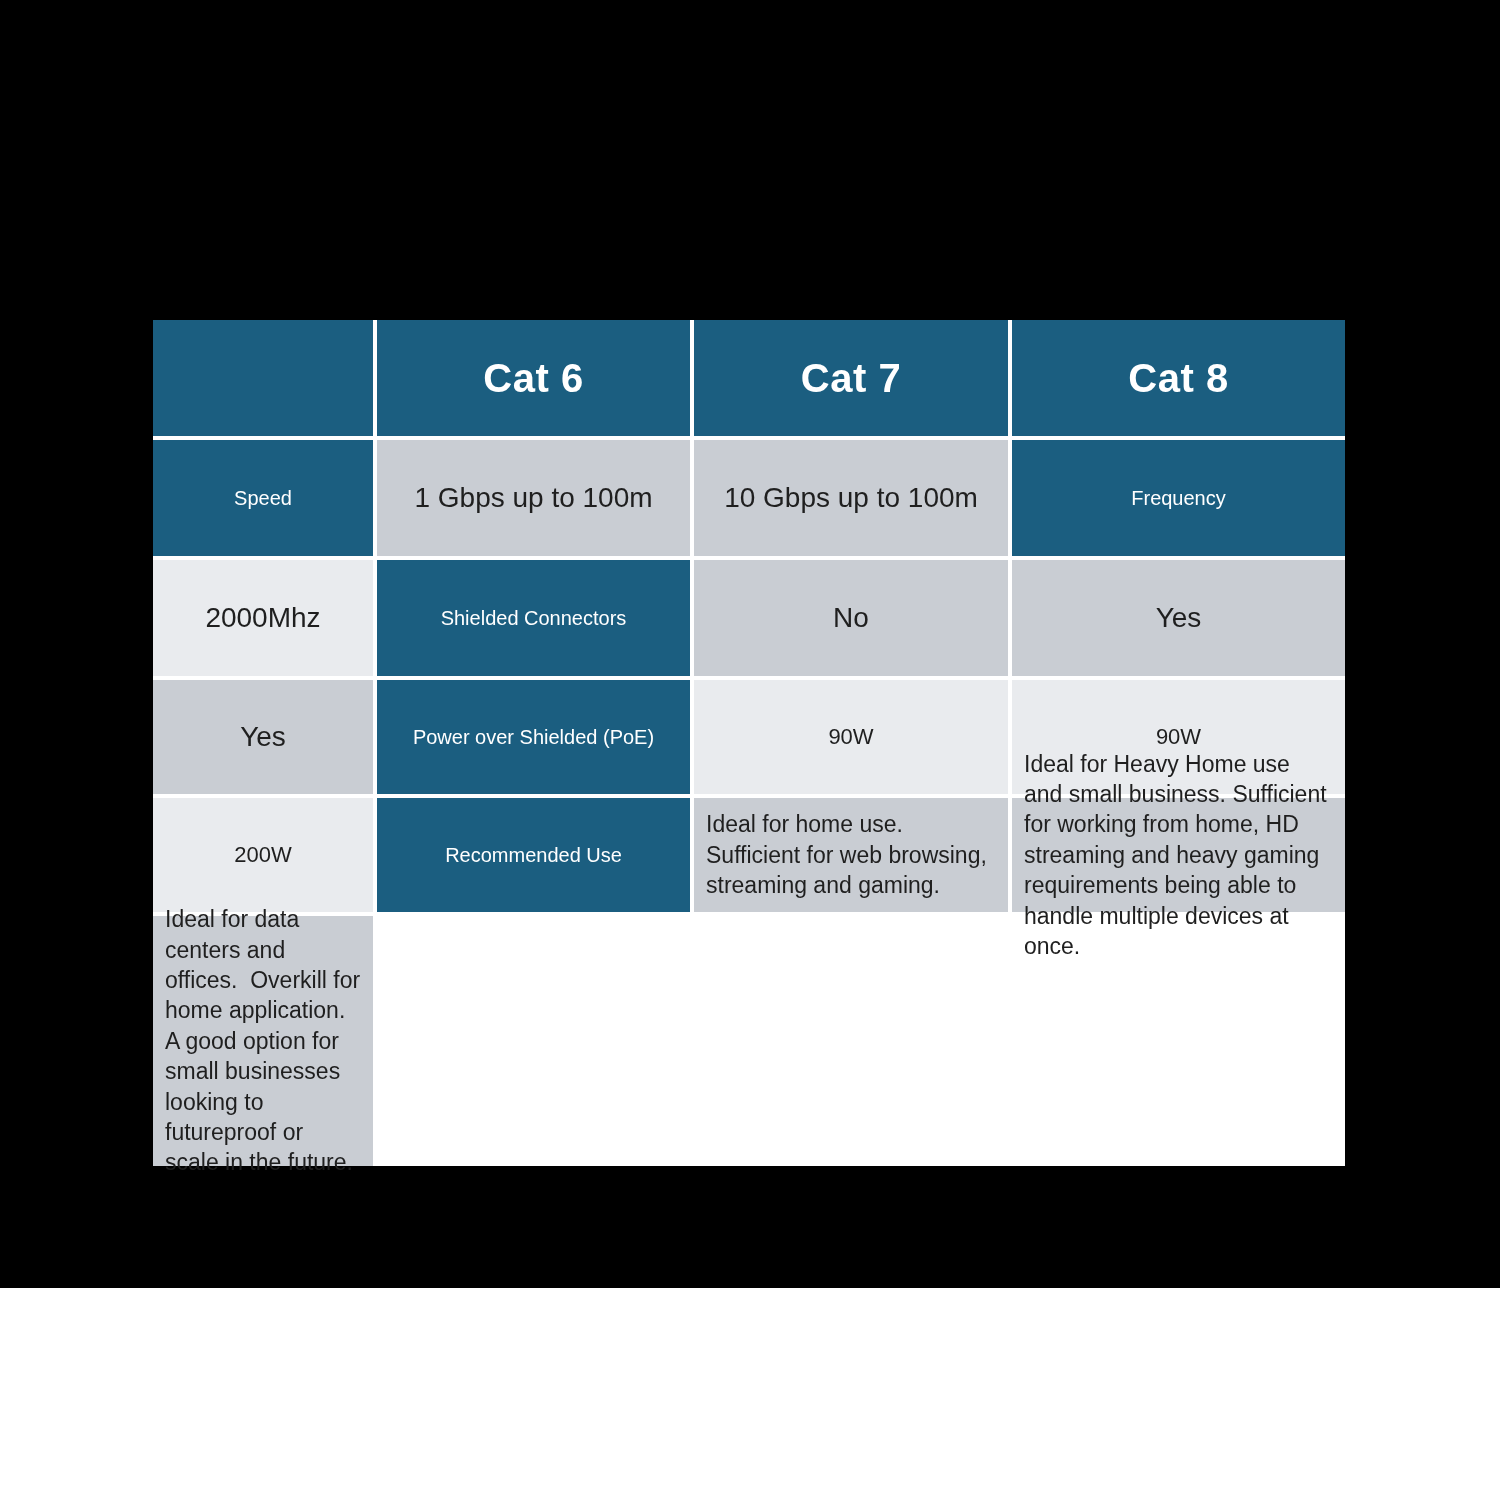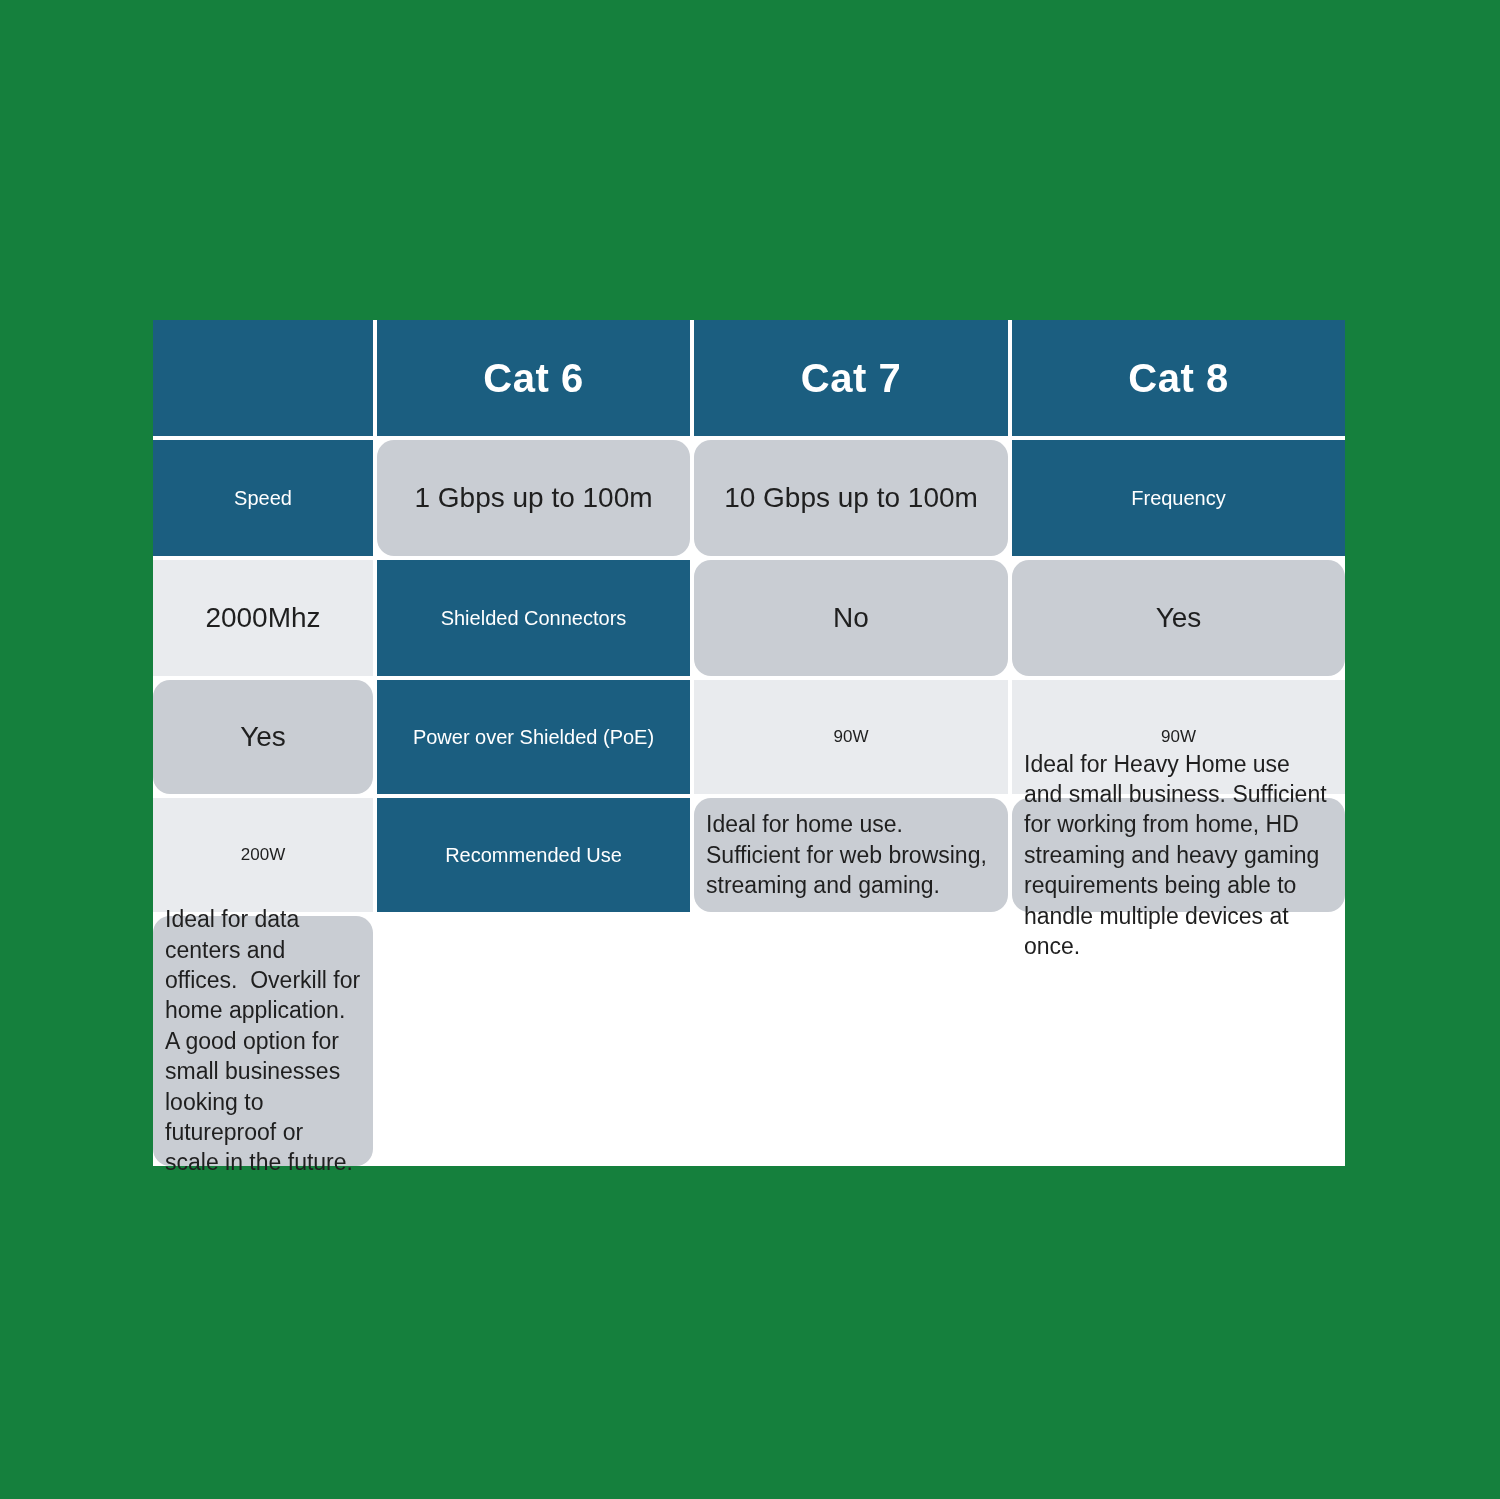--- a/index.html
+++ b/index.html
@@ -4,22 +4,22 @@
 <style>
   html, body {
     margin: 0;
     padding: 0;
     background: #ffffff;
     font-family: "Liberation Sans", "DejaVu Sans", sans-serif;
   }
   .page {
     position: relative;
     width: 1500px;
-    height: 1499px;
-    background: #15803d;
+    height: 1288px;
+    background: #000000;
     overflow: hidden;
   }
   .comparison-table {
     position: absolute;
     left: 153px;
     top: 320px;
     width: 1192px;
     height: 846px;
     display: grid;
     grid-template-columns: 220px 313px 314px 333px;
@@ -50,32 +50,32 @@
     font-size: 20px;
     font-weight: 400;
     line-height: 1.4;
     padding: 0 10px;
   }
   .cell.val {
     color: #1f1f1f;
     font-size: 28px;
   }
   .cell.val.small {
-    font-size: 17px;
+    font-size: 22px;
   }
   .cell.rec {
     color: #1f1f1f;
     font-size: 23px;
     line-height: 1.32;
     text-align: left;
     justify-content: flex-start;
     padding: 8px 12px;
     white-space: pre-wrap;
   }
-  .bg-dark  { background: #c9cdd3; border-radius: 17px; }
+  .bg-dark  { background: #c9cdd3; }
   .bg-light { background: #e9ebee; }
 </style>
 </head>
 <body>
 
 <div class="page">
   <div class="comparison-table">
 
     <div class="cell corner"></div>
     <div class="cell head">Cat 6</div>

